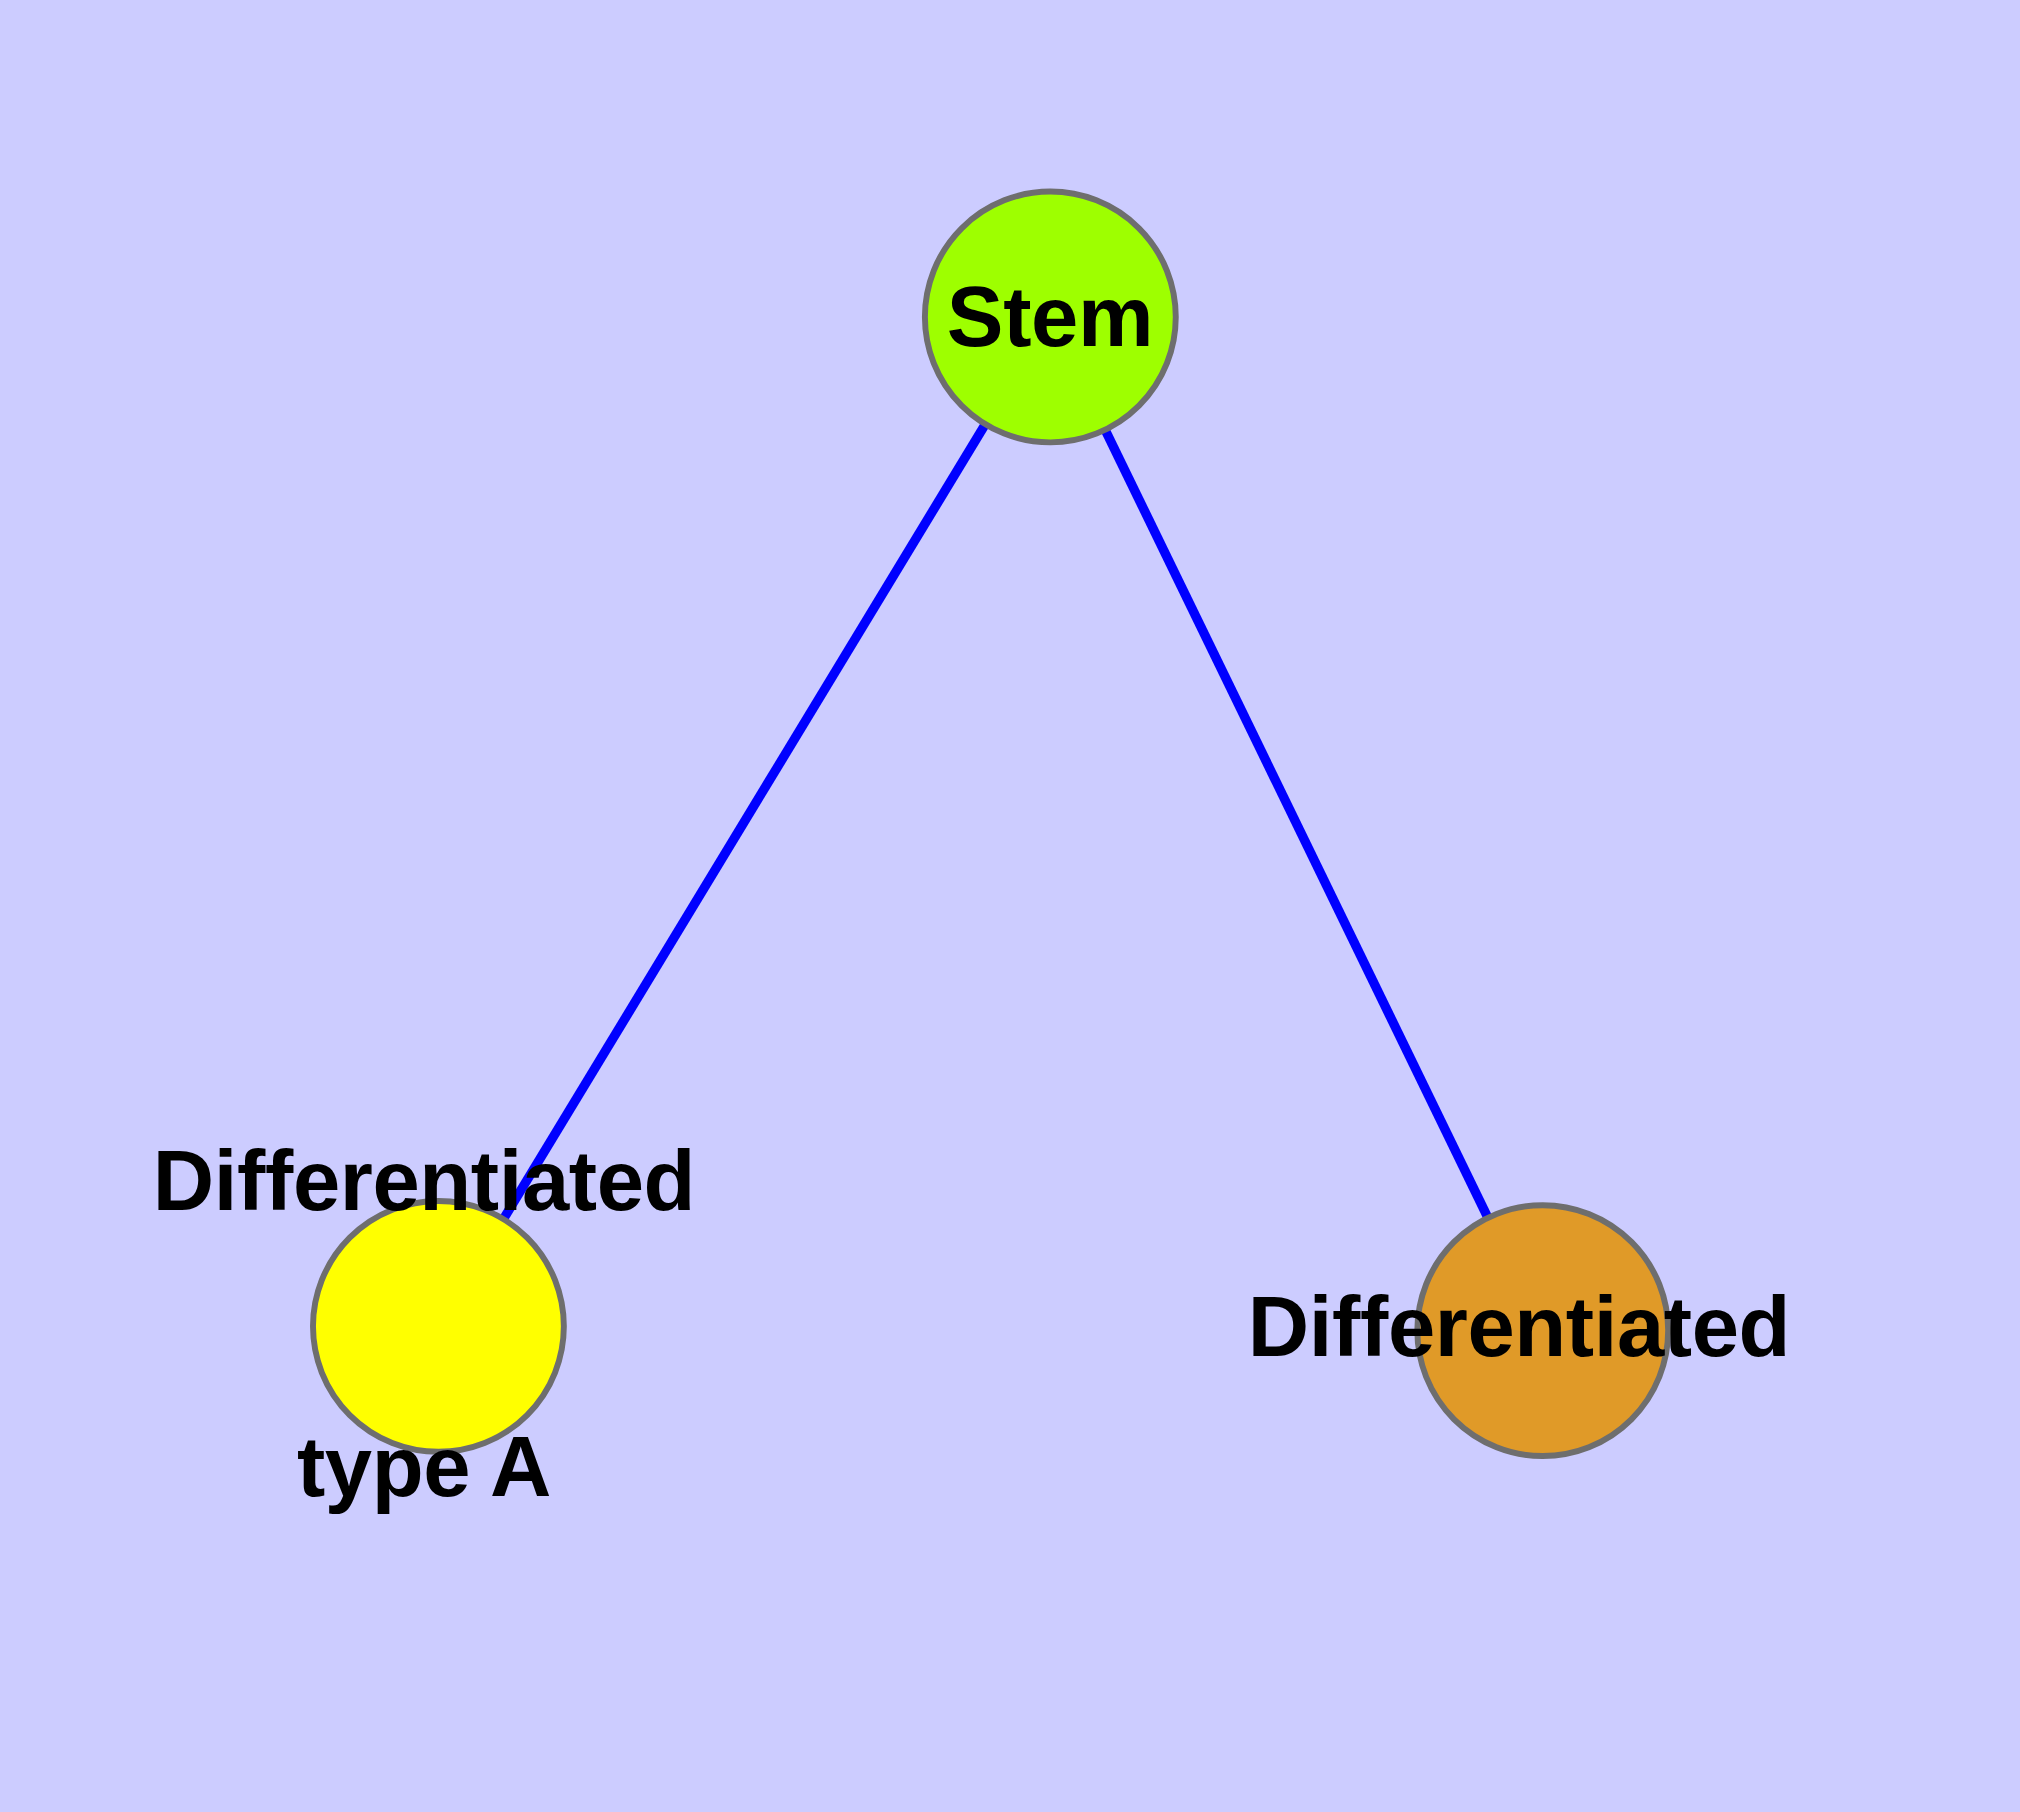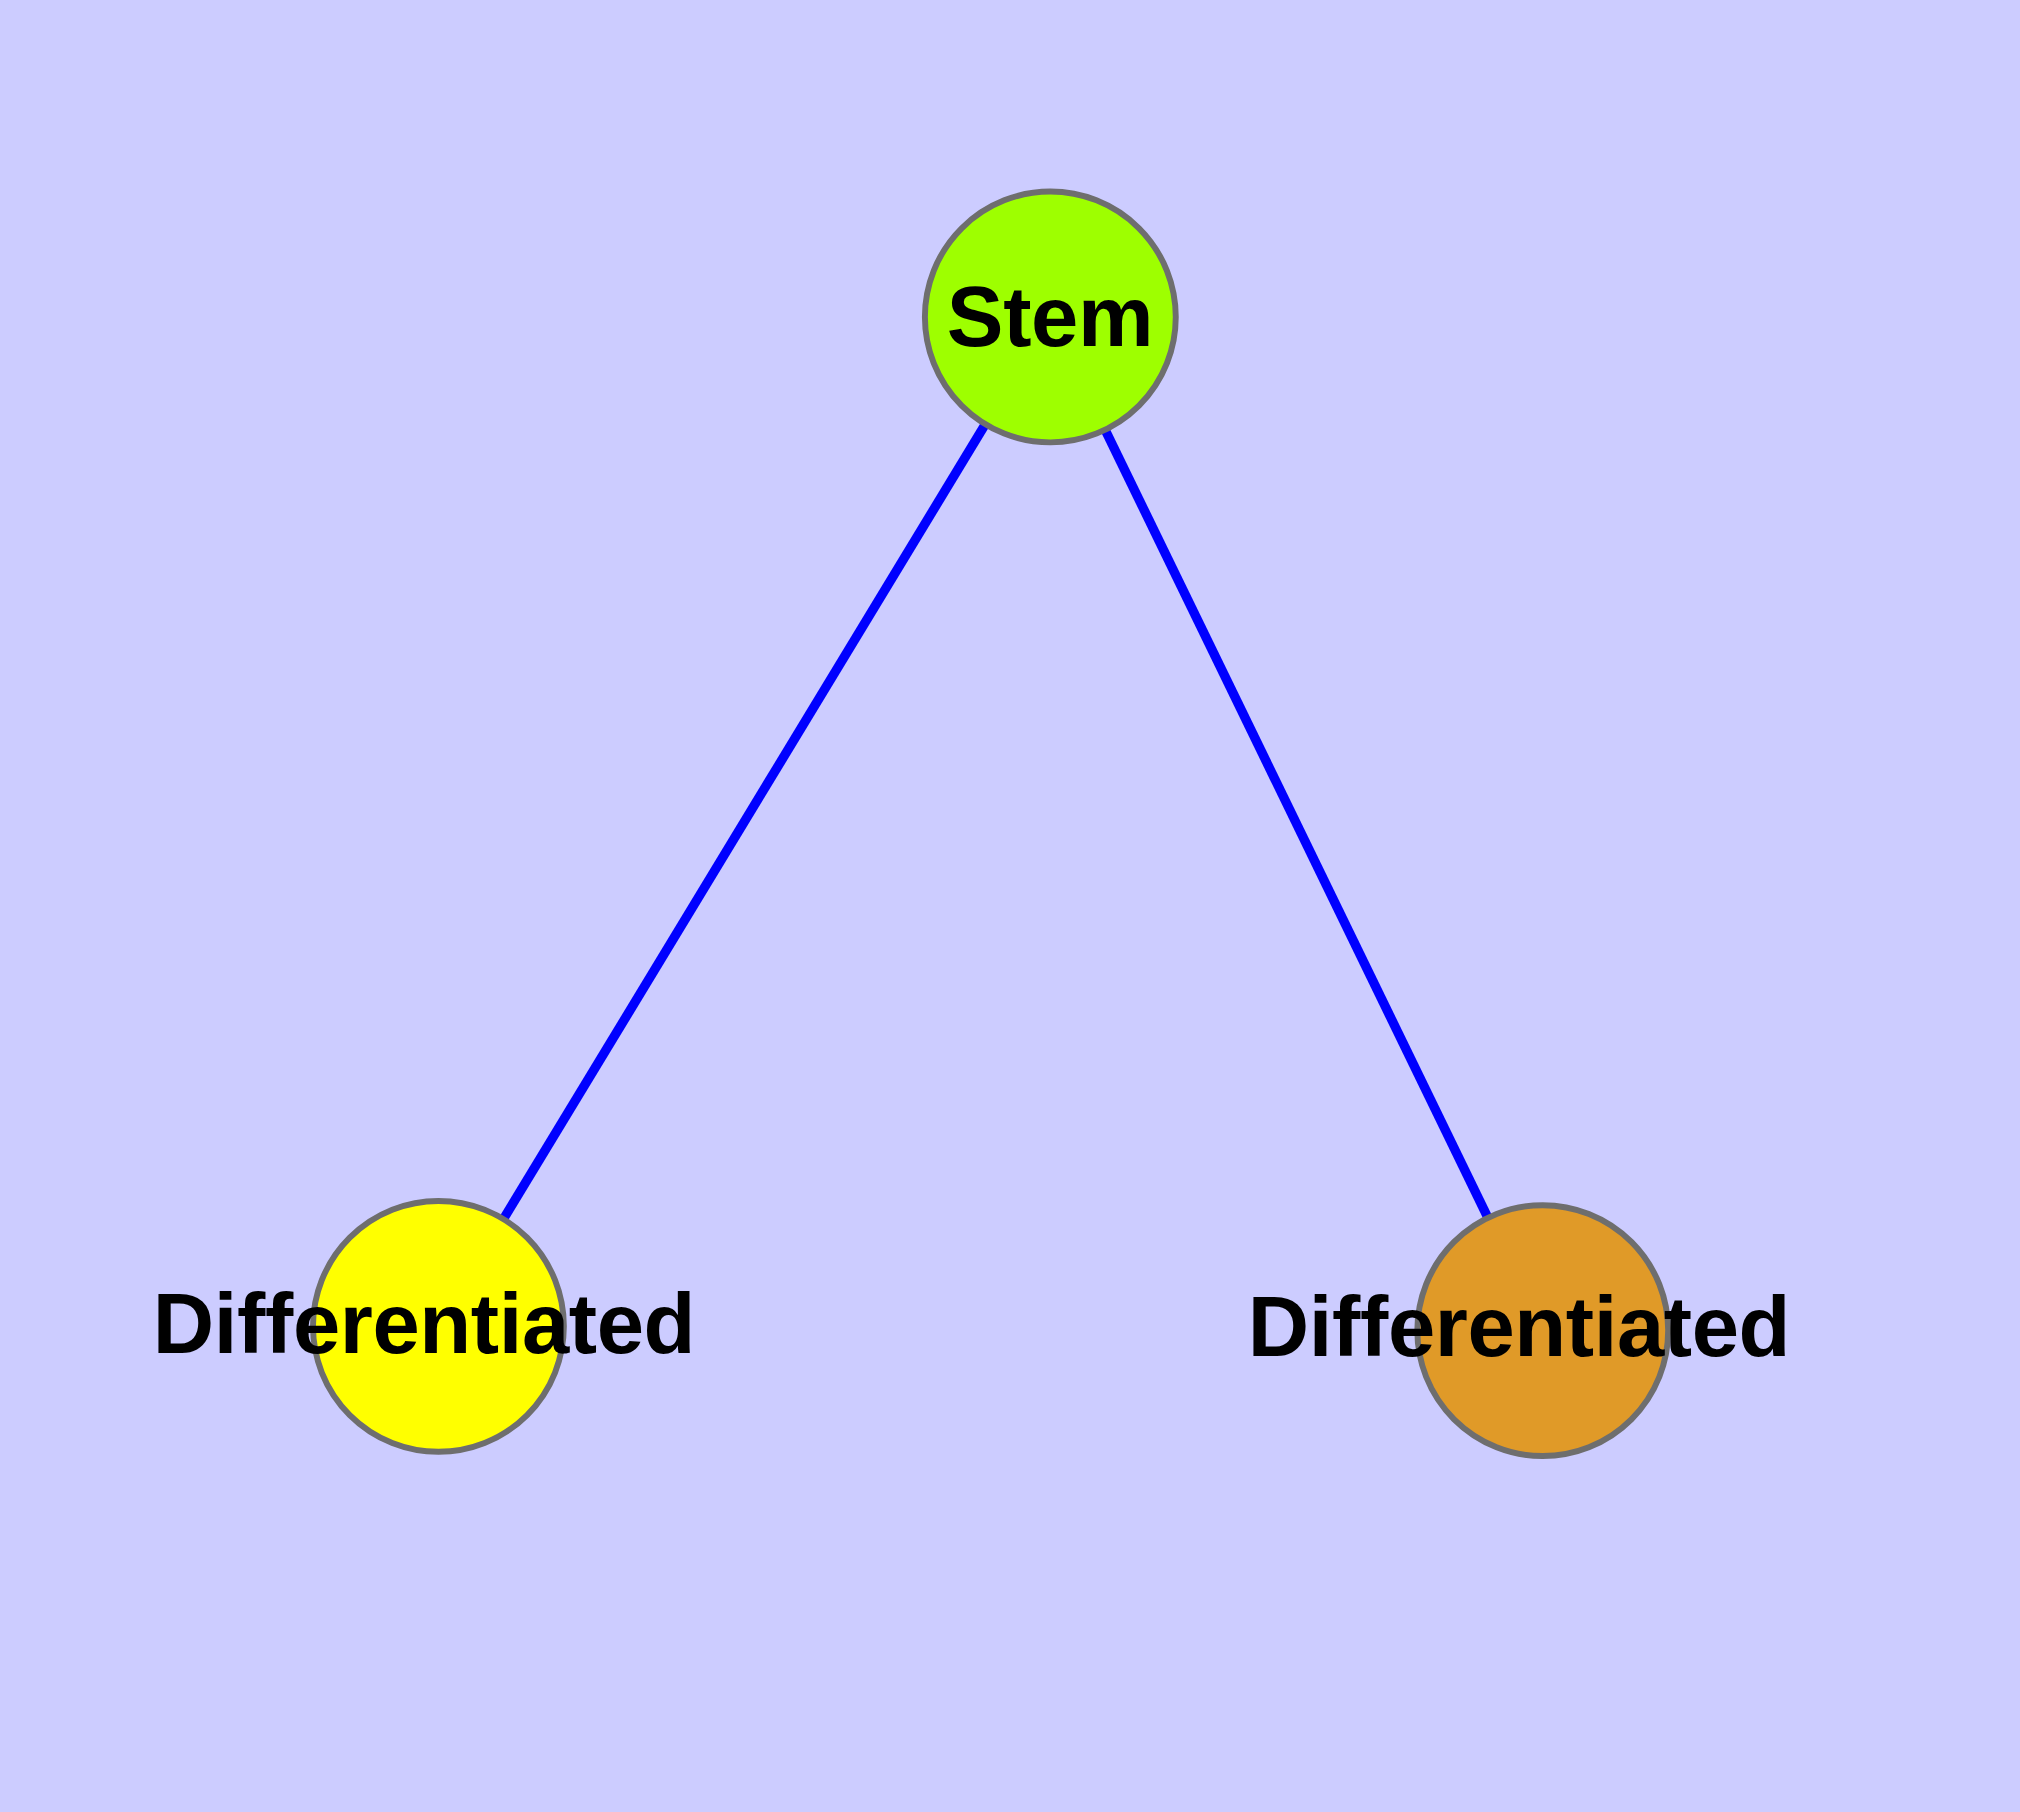--- a/index.html
+++ b/index.html
@@ -56,20 +56,21 @@
       <circle cx="1820" cy="1570" r="148" fill="#e09a28" stroke="#6e6e6e" stroke-width="7"></circle>
     </g>
   </svg>
 
   <div class="node-label" style="left:1050px; top:317px;">
     <div>Stem</div>
   </div>
 
   <div class="node-label" style="left:424px; top:1324px;">
     <div>Differentiated</div>
+    <div>type A</div>
   </div>
 
   <div class="node-label" style="left:1519px; top:1327px;">
     <div>Differentiated</div>
   </div>
 
 </div>
 
 
 </body></html>

